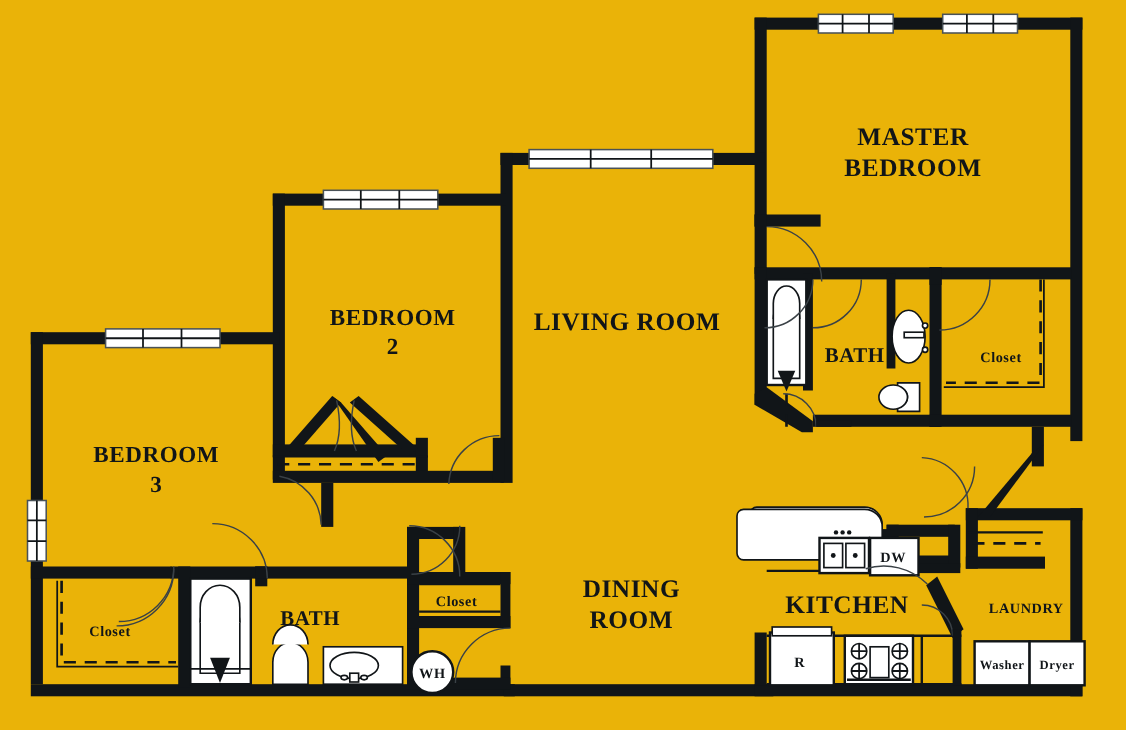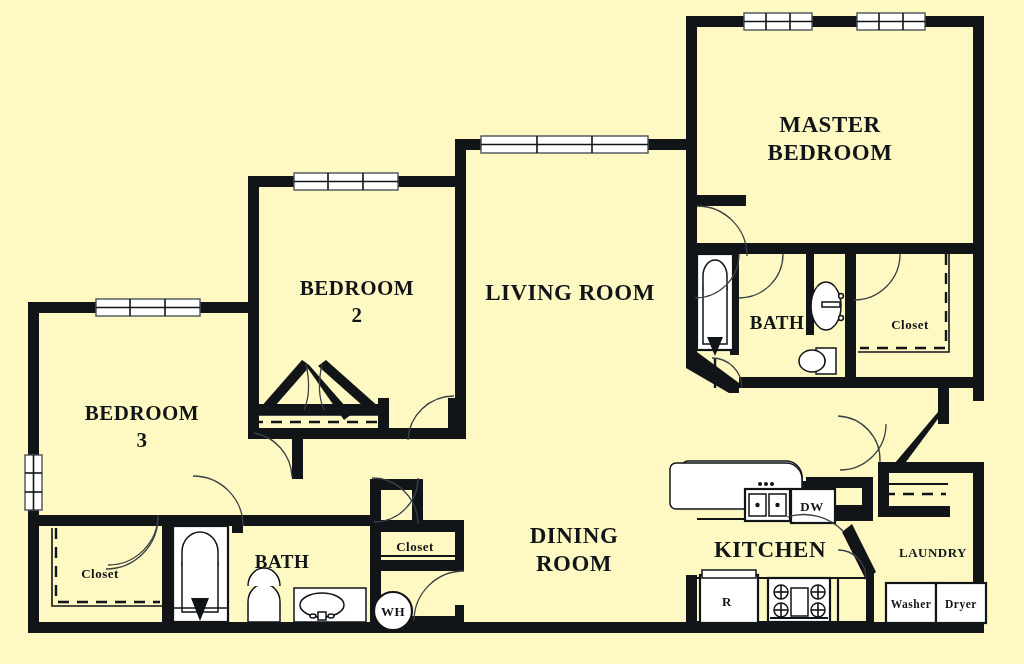--- a/index.html
+++ b/index.html
@@ -11,21 +11,21 @@
   body {
     width: 1024px;
     height: 664px;
     overflow: hidden;
     font-family: "Liberation Serif", serif;
   }
   #plan-root {
     position: relative;
     width: 1024px;
     height: 664px;
-    background: #fef9c3;
+    background: #eab308;
   }
   svg#floorplan {
     display: block;
     width: 1024px;
     height: 664px;
   }
   .wall {
     fill: #111518;
   }
   .thinline {

